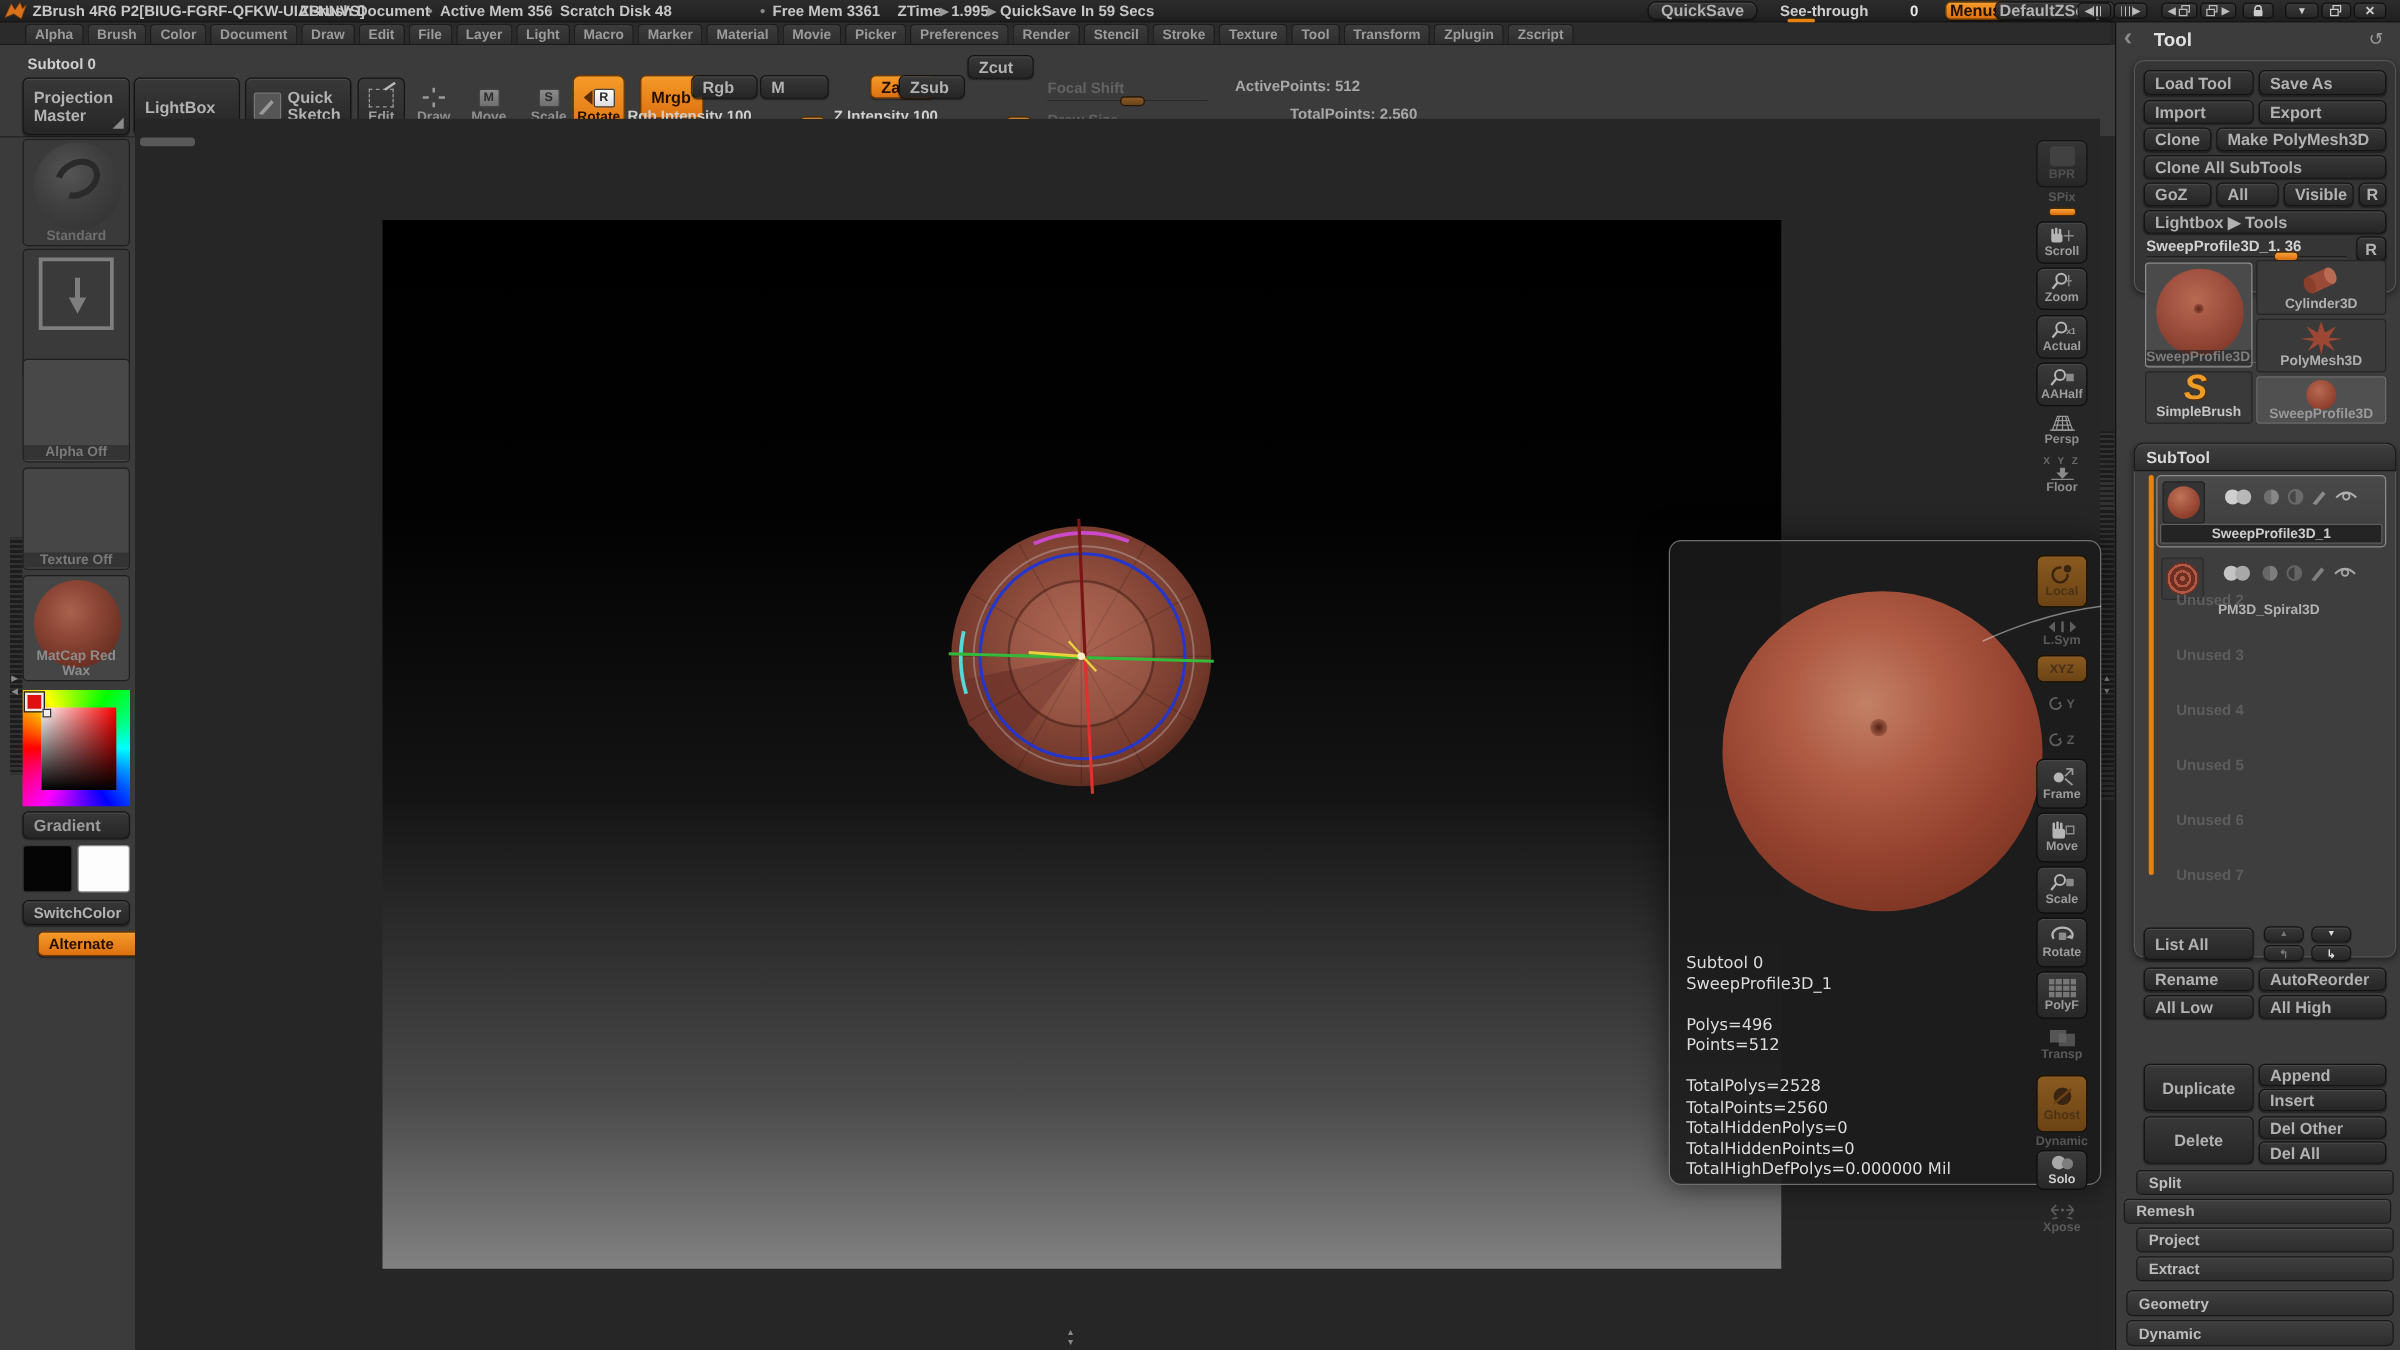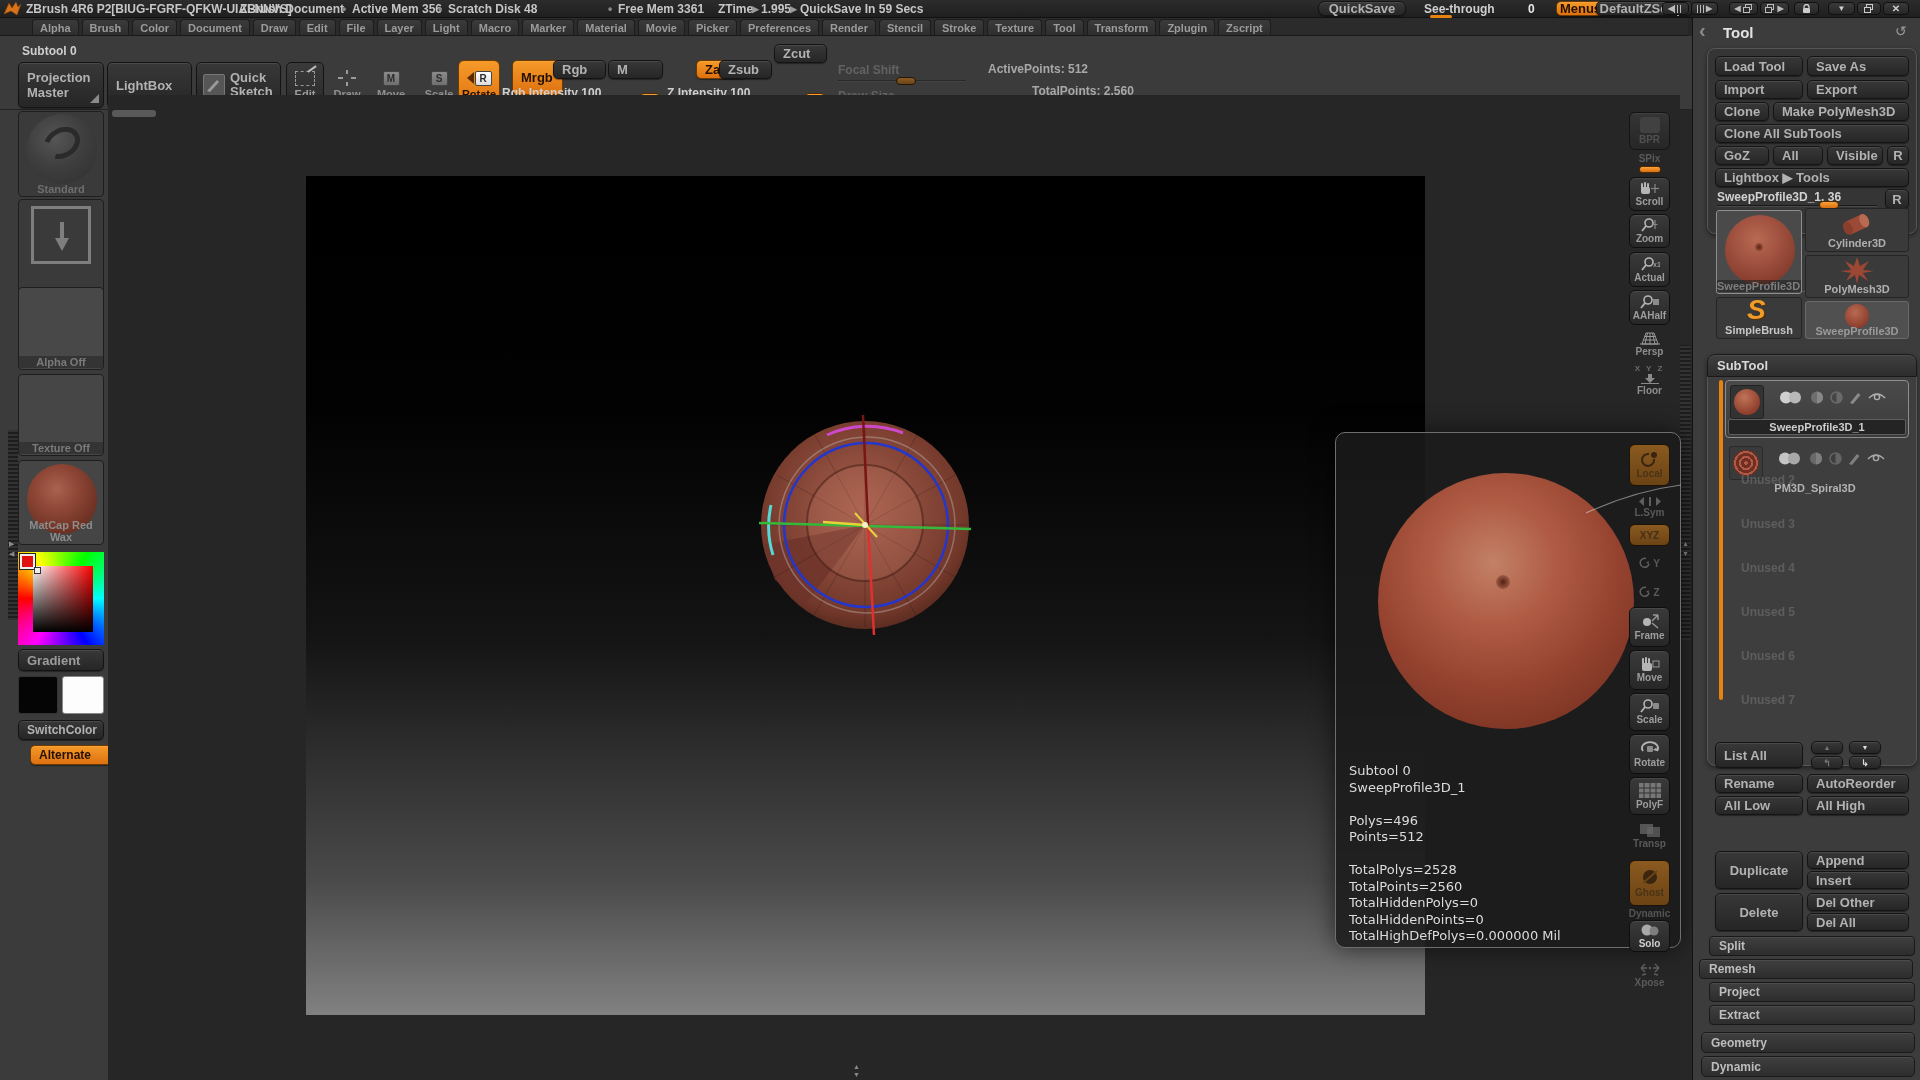--- a/index.html
+++ b/index.html
@@ -27,21 +27,21 @@
     color:#c6c6c6; font-size:12px; font-weight:bold; }
   #titlebar .txt { position:absolute; top:2px; white-space:nowrap; }
   .winbtn { position:absolute; top:2px; height:13px; display:flex; align-items:center; justify-content:center;
     background:linear-gradient(#3a3a3a,#262626); border:1px solid #101010; border-radius:4px;
     color:#cfcfcf; font-size:9px; font-weight:bold; }
   .stripes { width:9px; height:8px;
     background:repeating-linear-gradient(90deg,#bbb 0 1px,transparent 1px 3px); }
 
   
   #menubar { position:absolute; left:0; top:18px; width:1688px; height:18px;
-    background:#2b2b2b; border-bottom:1px solid #191919; display:flex; align-items:flex-end; padding-left:32px; }
+    background:#2b2b2b; border-bottom:1px solid #191919; display:flex; align-items:flex-end; padding-left:20px; }
   .mtab { height:16px; display:flex; align-items:center; padding:0 7px; margin-right:3px;
     background:linear-gradient(#3b3b3b,#2e2e2e); border:1px solid #1c1c1c; border-bottom:none;
     border-radius:4px 4px 0 0; color:#9b9b9b; font-size:11px; font-weight:bold; white-space:nowrap; }
 
   
   #shelf { position:absolute; left:0; top:36px; width:1920px; height:74px; background:#3b3b3b;
     border-bottom:1px solid #222; }
   .lbl { position:absolute; font-weight:bold; color:#cfcfcf; font-size:12px; white-space:nowrap; }
   .dimlbl { color:#626262; }
   .track { position:absolute; height:2px; background:#191919; border-bottom:1px solid #4a4a4a; }

